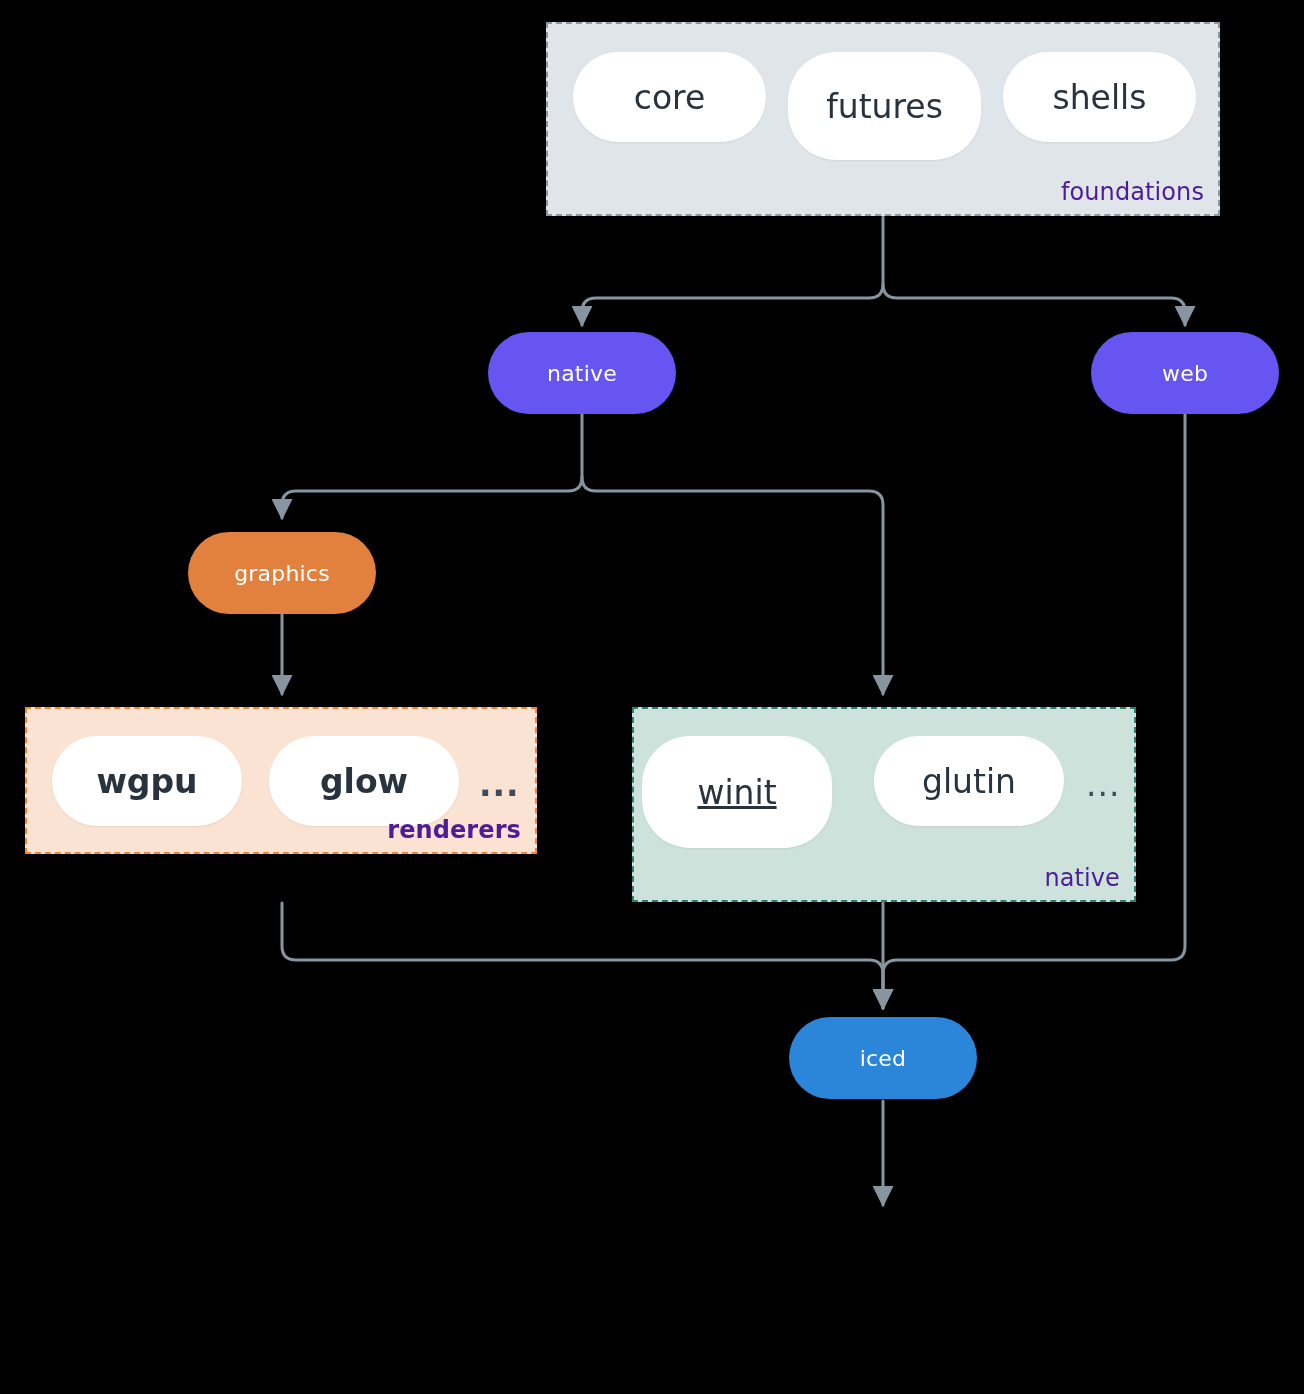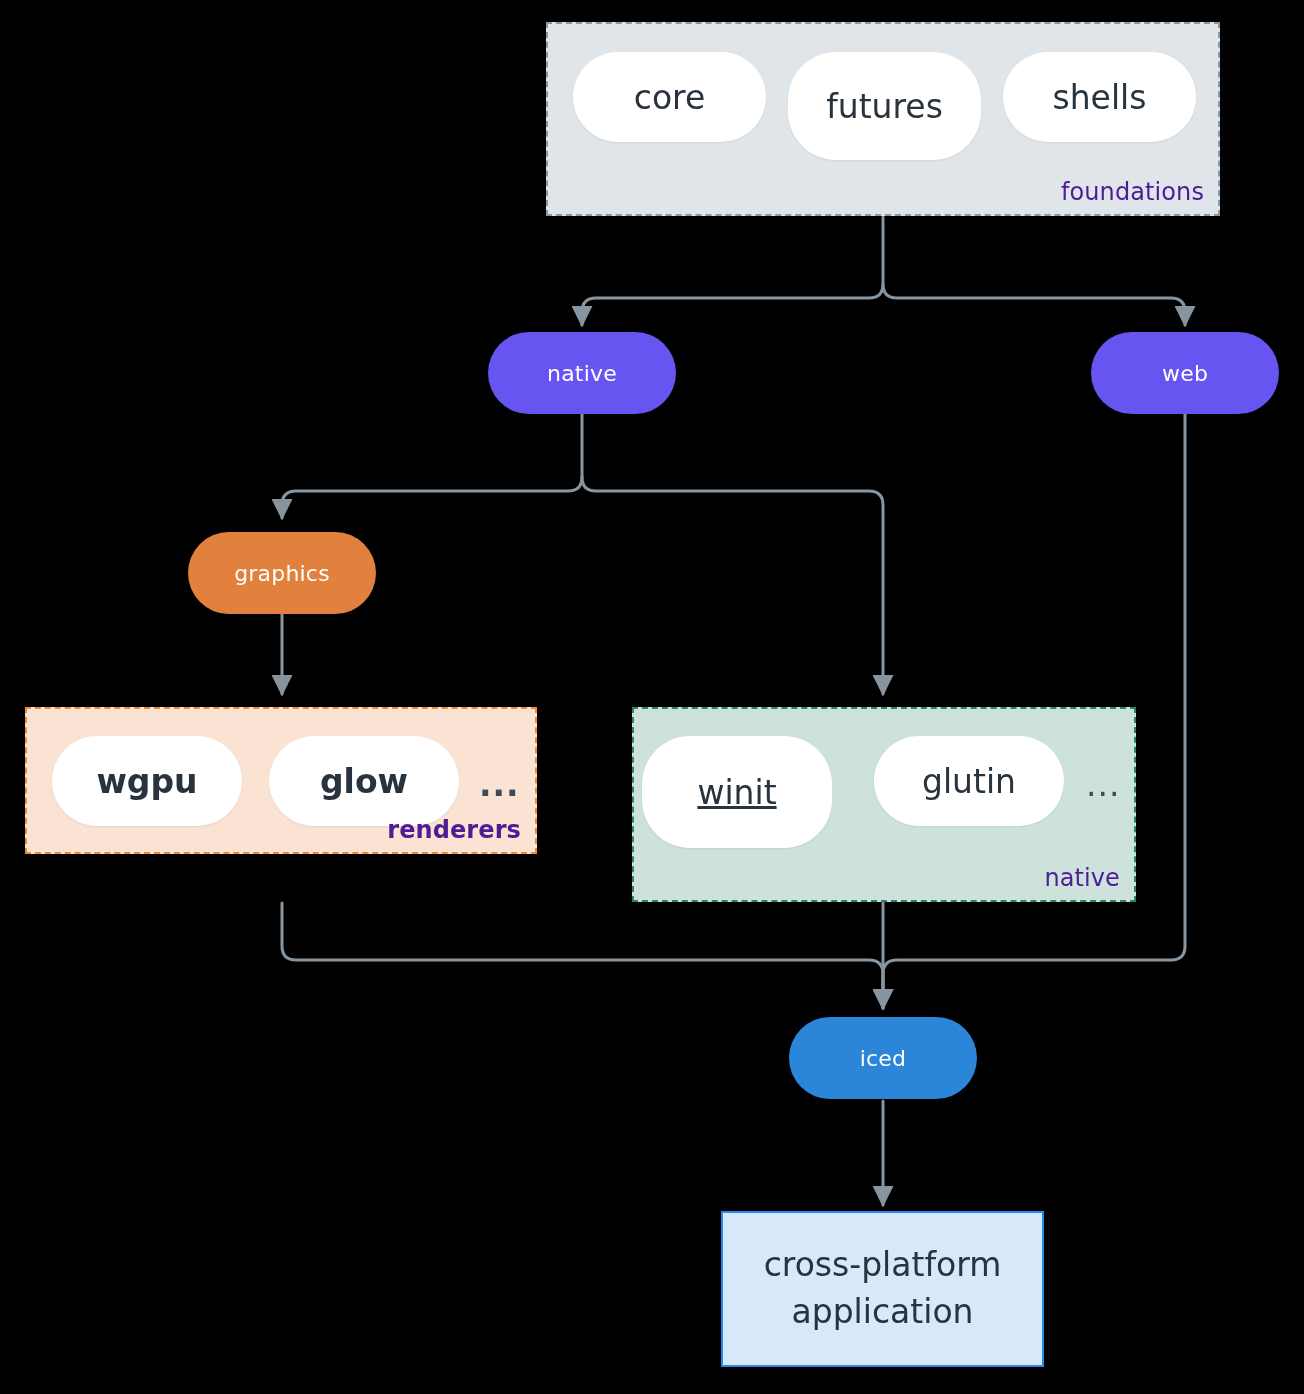--- a/index.html
+++ b/index.html
@@ -194,18 +194,14 @@
       <span>glutin</span>
     </div>
     <div class="ellipsis" style="left:452px; top:56px;">...</div>
     <div class="group-label">native</div>
   </div>
 
   <div class="node node-iced" style="left:789px; top:1017px; width:188px; height:82px;">
     <span>iced</span>
   </div>
 
-  <div class="box-app">
-    <span>cross-platform</span>
-    <span>application</span>
-  </div>
 
 </div>
 
 </body></html>

